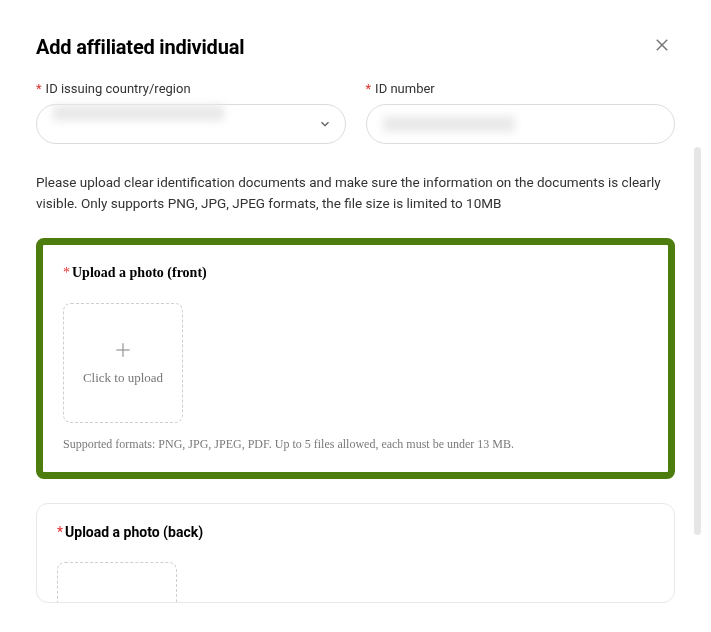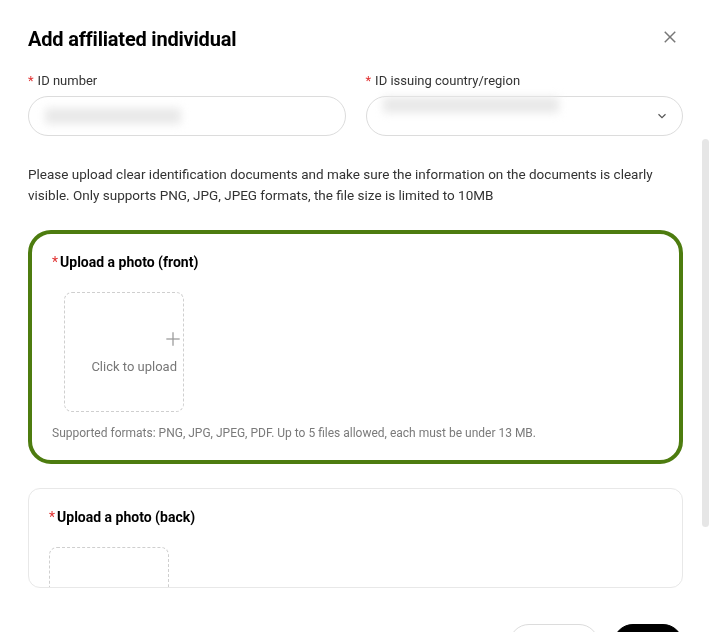--- a/index.html
+++ b/index.html
@@ -1,37 +1,37 @@
 <!DOCTYPE html>
 <html><head>
   <meta charset="utf-8">
   <style>
     * { box-sizing: border-box; margin: 0; padding: 0; }
     body { font-family: -apple-system, BlinkMacSystemFont, "Segoe UI", Roboto, Helvetica, Arial, sans-serif; width: 711px; height: 632px; background: #fff; position: relative; }
-    .modal { width: 711px; height: 632px; padding: 0; display: flex; flex-direction: column; }
+    .modal { width: 711px; height: 632px; padding: 8px; display: flex; flex-direction: column; }
     .modal-header { display: flex; align-items: center; justify-content: space-between; padding: 24px 28px 16px 28px; }
     .modal-title { font-size: 20px; font-weight: 700; color: #000; letter-spacing: -0.2px;}
     .close-btn { background: none; border: none; cursor: pointer; color: #777; padding: 4px; display:flex; }
     .close-btn svg { width: 18px; height: 18px; }
     .modal-body { flex: 1; overflow-y: auto; padding: 0 28px 20px 28px; position: relative; }
     .row { display: flex; gap: 20px; margin-top: 4px;}
     .field { flex: 1; }
     .field-label { font-size: 13px; color: #333; margin-bottom: 8px; display: block; }
     .req { color: #e03030; margin-right: 4px; }
     .input-wrap { position: relative; }
     .text-input, .select-input { width: 100%; height: 40px; border: 1px solid #dcdcdc; border-radius: 20px; padding: 0 16px; font-size: 14px; color: #333; outline: none; background:#fff;}
     .select-input { padding-right: 40px; cursor: pointer; }
     .chevron { position: absolute; right: 14px; top: 50%; transform: translateY(-50%); pointer-events: none; color:#555;}
     .chevron svg { width: 14px; height: 14px; display:block;}
     .blur-content { filter: blur(4px); color: #999; display:inline-block; background: #e9e9e9; height: 16px; width: 68%; border-radius:2px;}
     .info-text { font-size: 13.5px; line-height: 1.55; color: #333; margin-top: 28px; }
-    .upload-card { border: 4px solid #4d7c0f; border-radius: 23px; padding: 20px; margin-top: 24px; }
+    .upload-card { border: 7px solid #4d7c0f; border-radius: 8px; padding: 20px; margin-top: 24px; font-family: Liberation Serif, serif; }
     .upload-label { font-size: 14px; font-weight: 700; color: #000; }
     .upload-label .req { font-weight: 400; margin-right:2px;}
-    .upload-box { width: 120px; height: 120px; border: 1px dashed #cfcfcf; border-radius: 8px; display: flex; flex-direction: column; align-items: flex-end; justify-content: center; margin-top: 22px; cursor: pointer; gap: 10px; margin-left: 12px; }
+    .upload-box { width: 120px; height: 120px; border: 1px dashed #cfcfcf; border-radius: 8px; display: flex; flex-direction: column; align-items: center; justify-content: center; margin-top: 22px; cursor: pointer; gap: 10px; }
     .plus-icon { color: #999; }
     .plus-icon svg { width: 20px; height: 20px; display:block;}
     .upload-text { font-size: 13px; color: #777; text-align:center; padding: 0 6px;}
     .support-text { font-size: 12px; color: #7a7a7a; margin-top: 14px; }
     .modal-footer { display: flex; justify-content: flex-end; gap: 14px; padding: 16px 28px 20px 28px; border-top: 0px solid #eee; }
     .btn { height: 40px; padding: 0 22px; border-radius: 20px; font-size: 14px; font-weight: 500; cursor: pointer; }
     .btn-secondary { background: #fff; border: 1px solid #dcdcdc; color: #333; }
     .btn-primary { background: #000; border: 1px solid #000; color: #fff; padding: 0 24px;}
     .scrollbar-track { position: absolute; right: 2px; top: 70px; width: 7px; height: 388px; background: #e6e6e6; border-radius: 4px; }
     .partial-card { border: 1px solid #e8e8e8; border-radius: 12px; padding: 20px 20px 0 20px; margin-top: 24px; height: 100px; overflow: hidden;}
@@ -54,36 +54,36 @@
           </svg>
       </span>
     </button>
   </div>
 
   <div class="body-wrap">
    <div class="body-inner">
     <div class="modal-body">
       <div class="row">
         <div class="field">
-          <label class="field-label"><span class="req">*</span><span>ID number</span></label>
-          <div class="input-wrap">
-            <div class="text-input" style="display:flex;align-items:center;">
-                  <span class="blur-content" style="width:48%;"></span>
-                </div>
-          </div>
-        </div>
-        <div class="field">
           <label class="field-label"><span class="req">*</span><span>ID issuing country/region</span></label>
           <div class="input-wrap">
             <div class="select-input"><span class="blur-content"></span></div>
             <span class="chevron">
               <svg viewBox="0 0 24 24" fill="none" stroke="currentColor" stroke-width="2">
                     <polyline points="6 9 12 15 18 9"></polyline>
                   </svg>
             </span>
+          </div>
+        </div>
+        <div class="field">
+          <label class="field-label"><span class="req">*</span><span>ID number</span></label>
+          <div class="input-wrap">
+            <div class="text-input" style="display:flex;align-items:center;">
+                  <span class="blur-content" style="width:48%;"></span>
+                </div>
           </div>
         </div>
       </div>
 
       <p class="info-text">Please upload clear identification documents and make sure the information on the documents is clearly visible. Only supports PNG, JPG, JPEG formats, the file size is limited to 10MB</p>
 
       <div class="upload-card">
         <div class="upload-label"><span class="req">*</span><span>Upload a photo (front)</span></div>
         <div class="upload-box">
           <span class="plus-icon">

